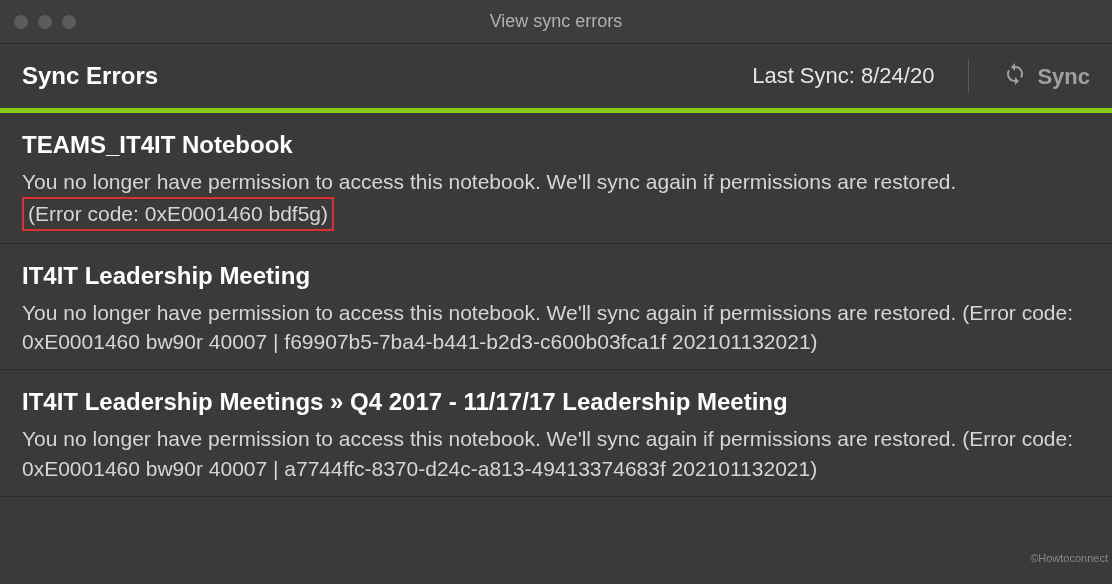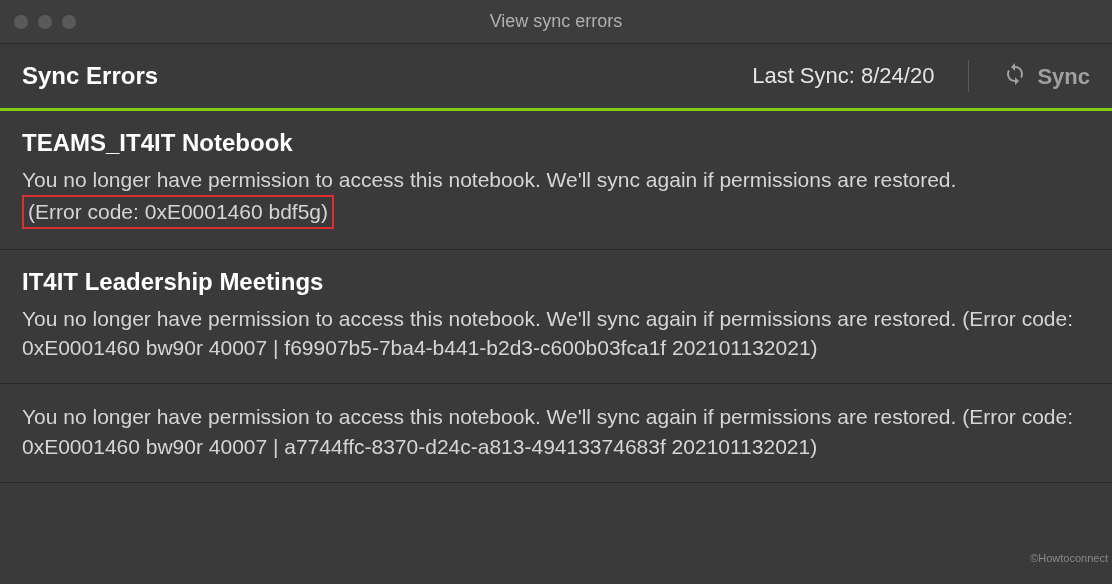--- a/index.html
+++ b/index.html
@@ -41,21 +41,21 @@
       transform: translateX(-50%);
       color: #b0b0b0;
       font-size: 18px;
       font-weight: 400;
     }
     .header-bar {
       display: flex;
       align-items: center;
       justify-content: space-between;
       padding: 16px 22px;
-      border-bottom: 3px solid #84cc16;
+      border-bottom: 5px solid #84cc16;
     }
     .header-title {
       font-size: 24px;
       font-weight: 700;
       color: #ffffff;
     }
     .header-right {
       display: flex;
       align-items: center;
       gap: 34px;
@@ -84,21 +84,21 @@
     }
     .sync-label {
       font-size: 22px;
       font-weight: 600;
     }
     .error-list {
       display: flex;
       flex-direction: column;
     }
     .error-item {
-      padding: 18px 22px 20px;
+      padding: 18px 22px 12px;
       border-bottom: 1px solid #2a2a2a;
     }
     .error-title {
       font-size: 24px;
       font-weight: 700;
       color: #ffffff;
       margin-bottom: 8px;
     }
     .error-description {
       font-size: 21px;
@@ -150,27 +150,28 @@
 <div class="error-list">
 
   <div class="error-item">
     <div class="error-title">TEAMS_IT4IT Notebook</div>
     <div class="error-description">
       <span>You no longer have permission to access this notebook. We'll sync again if permissions are restored. </span><span class="highlight-box">(Error code: 0xE0001460 bdf5g)</span>
     </div>
   </div>
 
   <div class="error-item">
-    <div class="error-title">IT4IT Leadership Meetings</div>
+    <div class="error-title">IT4IT Leadership Meeting</div>
     <div class="error-description">
       <span>You no longer have permission to access this notebook. We'll sync again if permissions are restored. </span><span>(Error code: 0xE0001460 bw90r 40007 | f69907b5-7ba4-b441-b2d3-c600b03fca1f 202101132021)</span>
     </div>
   </div>
 
   <div class="error-item">
+    <div class="error-title">IT4IT Leadership Meetings » Q4 2017 - 11/17/17 Leadership Meeting</div>
     <div class="error-description">
       <span>You no longer have permission to access this notebook. We'll sync again if permissions are restored. </span><span>(Error code: 0xE0001460 bw90r 40007 | a7744ffc-8370-d24c-a813-49413374683f 202101132021)</span>
     </div>
   </div>
 
 </div>
 
 <div class="watermark">©Howtoconnect</div>
 
 </body></html>

